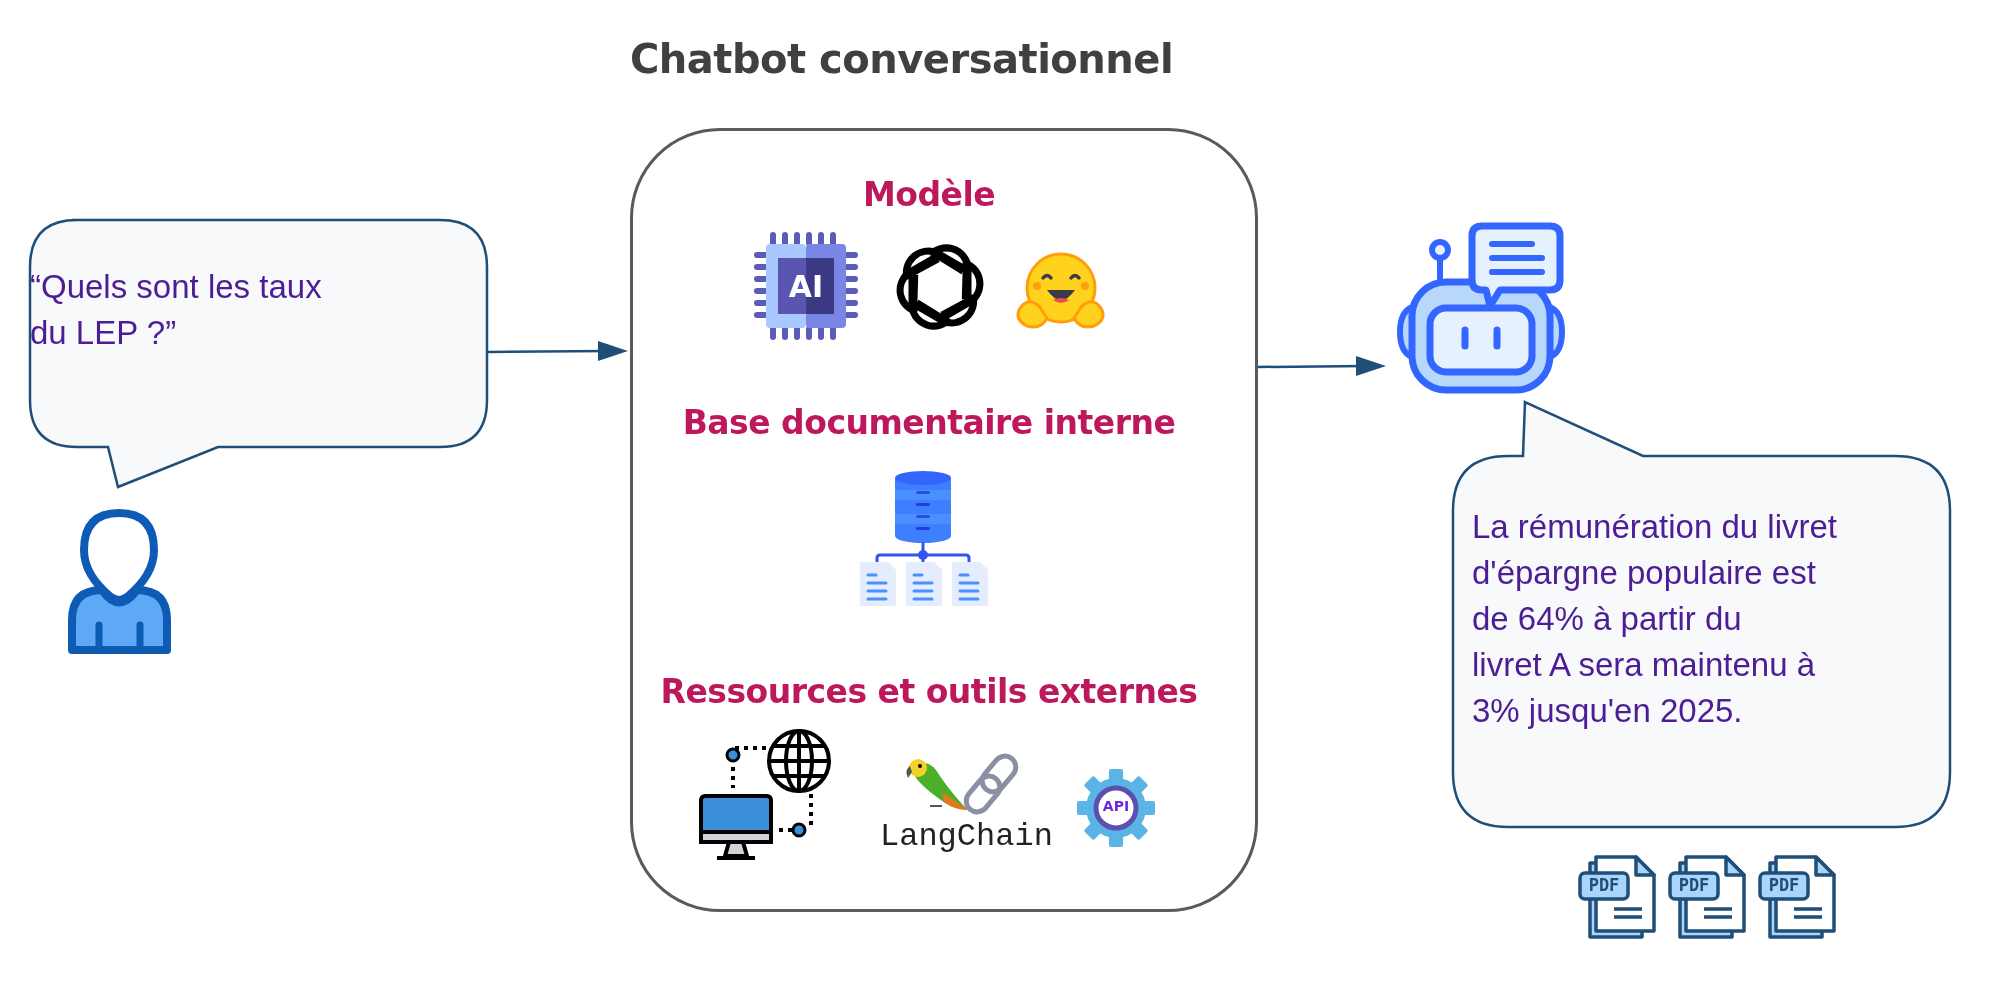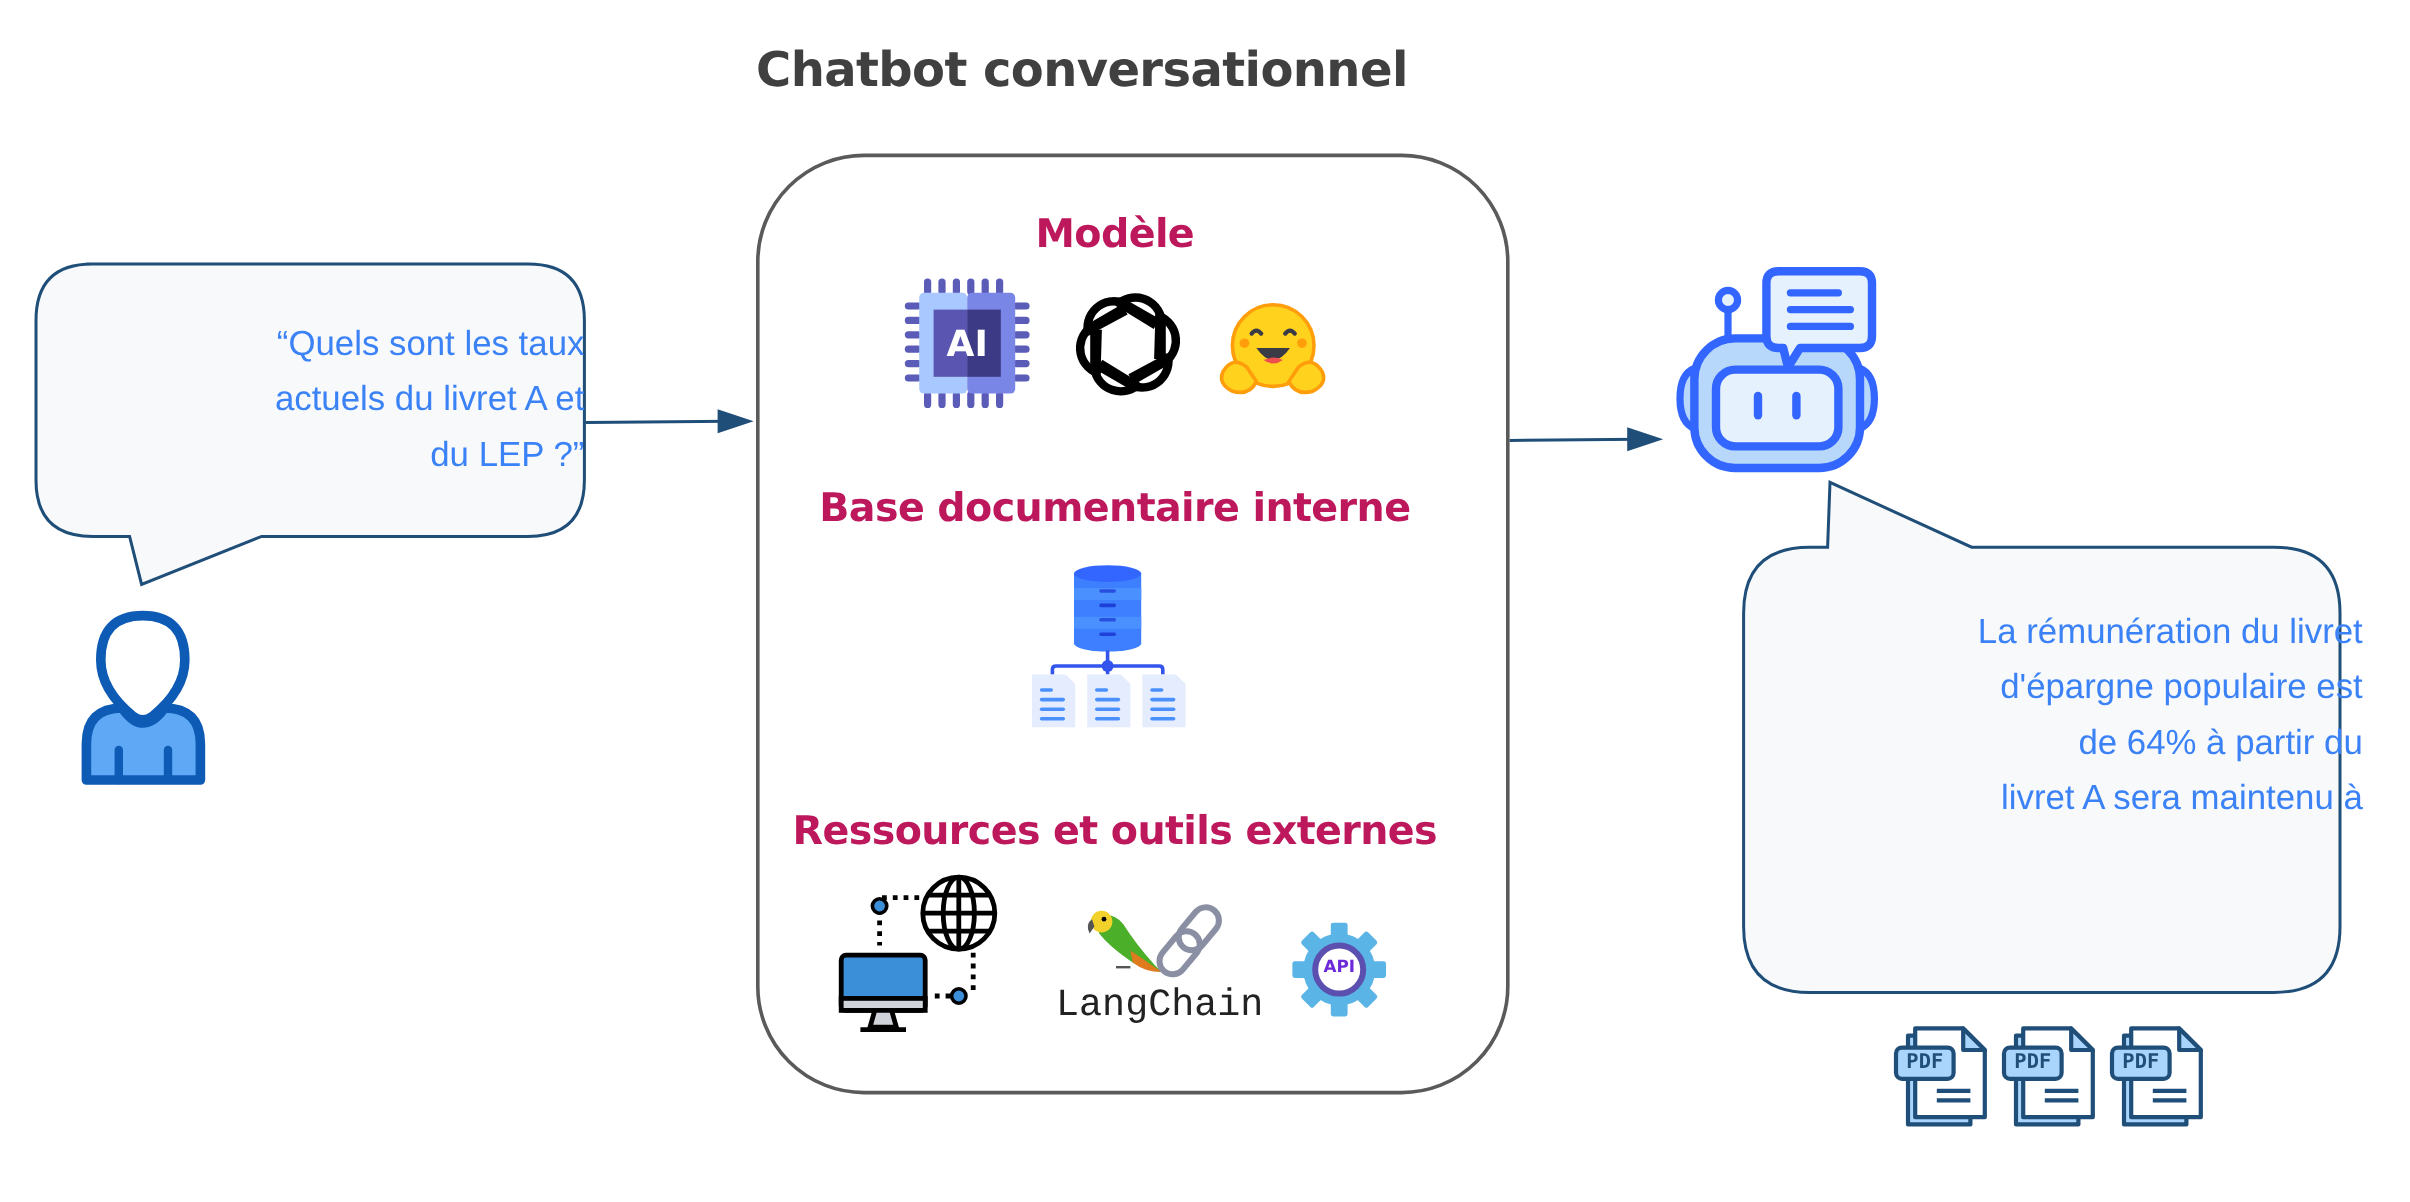--- a/index.html
+++ b/index.html
@@ -5,21 +5,21 @@
   html, body { margin: 0; padding: 0; background: #ffffff; }
   body { width: 2008px; height: 1002px; position: relative; overflow: hidden;
          font-family: "Liberation Sans", sans-serif; }
   .abs { position: absolute; }
   .title { left: 630px; top: 36px; width: 650px; text-align: left;
            font-family: "DejaVu Sans", sans-serif; font-weight: bold; font-size: 40px; color: #404040; letter-spacing: -0.5px; }
   .frame { left: 630px; top: 128px; width: 628px; height: 784px; border: 3px solid #5a5a5a;
            border-radius: 90px; box-sizing: border-box; }
   .section-title { font-family: "DejaVu Sans", sans-serif; font-weight: bold; font-size: 33px; color: #be185d;
                    text-align: center; width: 628px; left: 615px; letter-spacing: -0.5px; }
-  .bubble-text { font-size: 29px; color: #3b82f6; text-align: right; line-height: 46px; }
+  .bubble-text { font-size: 33px; color: #4c1d95; text-align: left; line-height: 46px; }
   svg { overflow: visible; }
 </style>
 </head>
 <body>
 
 <div class="abs title">Chatbot conversationnel</div>
 
 <div class="abs frame"></div>
 
 <svg class="abs" style="left:0;top:0;" width="2008" height="1002">
@@ -34,21 +34,20 @@
   </g>
 
   <g>
     <line x1="1258" y1="367" x2="1366" y2="366" stroke="#1f4e79" stroke-width="2.5"></line>
     <polygon points="1356,356 1386,366 1356,376" fill="#1f4e79"></polygon>
   </g>
 </svg>
 
 <div class="abs bubble-text" style="left:30px;top:264px;width:457px;">
   <div>“Quels sont les taux</div>
-  <div>actuels du livret A et</div>
   <div>du LEP ?”</div>
 </div>
 
 <svg class="abs" style="left:52px;top:505px;" width="135" height="150" viewBox="0 0 135 150">
   <path d="M 20 145 L 20 115 Q 20 85 50 85 L 85 85 Q 115 85 115 115 L 115 145 Z" fill="#5fa8f5" stroke="#0d5bb5" stroke-width="8" stroke-linejoin="round"></path>
   <path d="M 50 86 Q 67 110 85 86" fill="#ffffff" stroke="#0d5bb5" stroke-width="7"></path>
   <line x1="47" y1="120" x2="47" y2="145" stroke="#0d5bb5" stroke-width="7" stroke-linecap="round"></line>
   <line x1="88" y1="120" x2="88" y2="145" stroke="#0d5bb5" stroke-width="7" stroke-linecap="round"></line>
   <path d="M 67 8 Q 102 8 102 45 Q 102 70 75 92 Q 67 98 59 92 Q 32 70 32 45 Q 32 8 67 8 Z" fill="#ffffff" stroke="#0d5bb5" stroke-width="8"></path>
 </svg>
@@ -233,20 +232,21 @@
   <line x1="100" y1="22" x2="140" y2="22" stroke="#3366ff" stroke-width="6" stroke-linecap="round"></line>
   <line x1="100" y1="36" x2="150" y2="36" stroke="#3366ff" stroke-width="6" stroke-linecap="round"></line>
   <line x1="100" y1="50" x2="150" y2="50" stroke="#3366ff" stroke-width="6" stroke-linecap="round"></line>
 </svg>
 
 <div class="abs bubble-text" style="left:1453px;top:504px;width:497px;margin-left:19px;">
   <div>La rémunération du livret</div>
   <div>d'épargne populaire est</div>
   <div>de 64% à partir du</div>
   <div>livret A sera maintenu à</div>
+  <div>3% jusqu'en 2025.</div>
 </div>
 
 <div class="abs" style="left:1578px;top:855px;width:280px;height:90px;display:flex;gap:8px;">
   <div style="position:relative;width:82px;height:86px;">
     <svg width="82" height="86" viewBox="0 0 82 86">
       <path d="M 12 8 L 12 82 L 64 82 L 64 8 Z" fill="#a9d4fb" stroke="#1f4e79" stroke-width="3.5" stroke-linejoin="round"></path>
       <path d="M 18 2 L 58 2 L 76 20 L 76 76 L 18 76 Z" fill="#ffffff" stroke="#1f4e79" stroke-width="3.5" stroke-linejoin="round"></path>
       <path d="M 58 2 L 58 20 L 76 20 Z" fill="#a9d4fb" stroke="#1f4e79" stroke-width="3.5" stroke-linejoin="round"></path>
       <rect x="2" y="18" width="48" height="26" rx="5" fill="#a9d4fb" stroke="#1f4e79" stroke-width="3.5"></rect>
       <line x1="36" y1="54" x2="64" y2="54" stroke="#1f4e79" stroke-width="3.5"></line>

